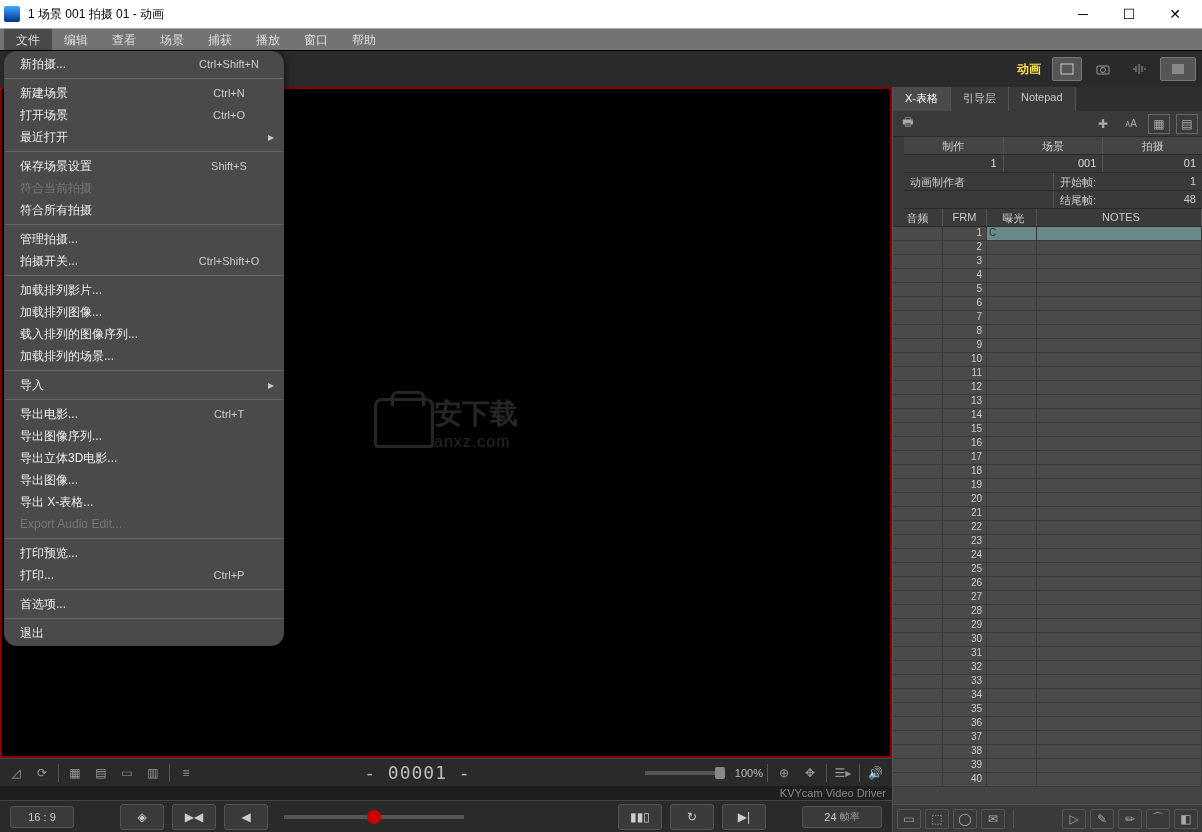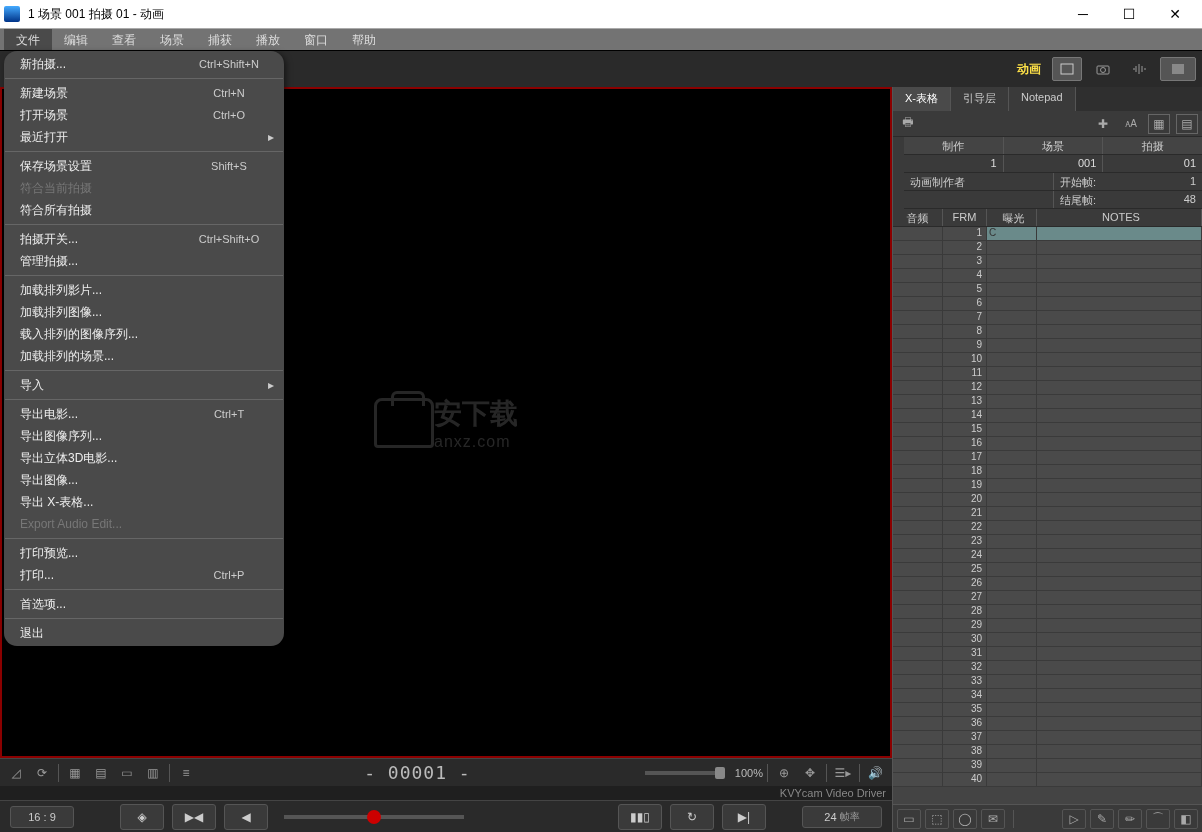--- a/index.html
+++ b/index.html
@@ -173,25 +173,25 @@
       <span class="sc">Shift+S</span>
     </div>
     <div class="ditem disabled">
       <span class="lab">符合当前拍摄</span>
     </div>
     <div class="ditem">
       <span class="lab">符合所有拍摄</span>
     </div>
     <div class="sep"></div>
     <div class="ditem">
+      <span class="lab">管理拍摄...</span>
+    </div>
+    <div class="ditem">
       <span class="lab">拍摄开关...</span>
       <span class="sc">Ctrl+Shift+O</span>
-    </div>
-    <div class="ditem">
-      <span class="lab">管理拍摄...</span>
     </div>
     <div class="sep"></div>
     <div class="ditem">
       <span class="lab">加载排列影片...</span>
     </div>
     <div class="ditem">
       <span class="lab">加载排列图像...</span>
     </div>
     <div class="ditem">
       <span class="lab">载入排列的图像序列...</span>

